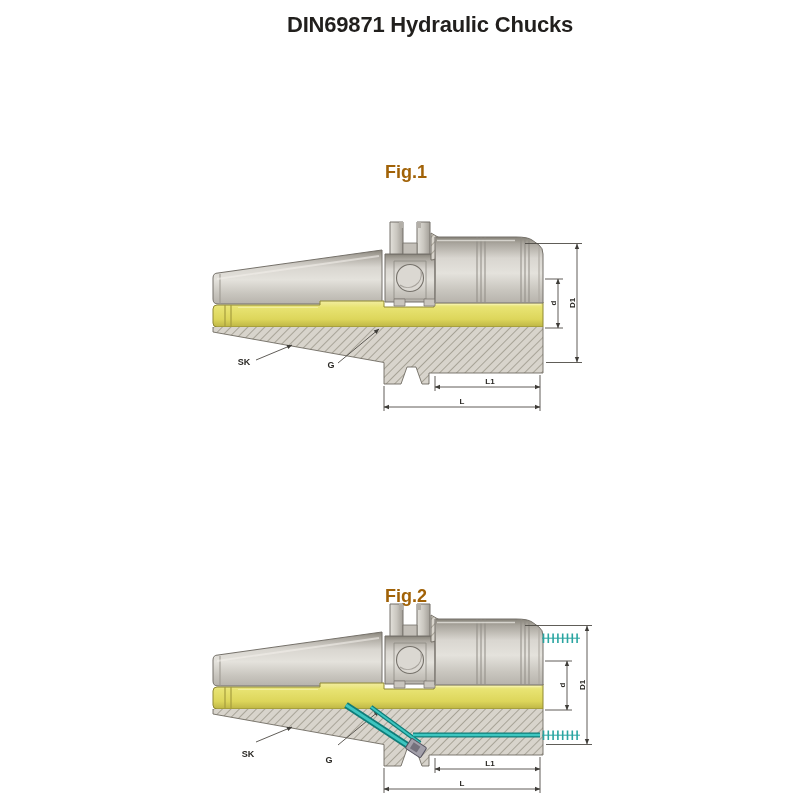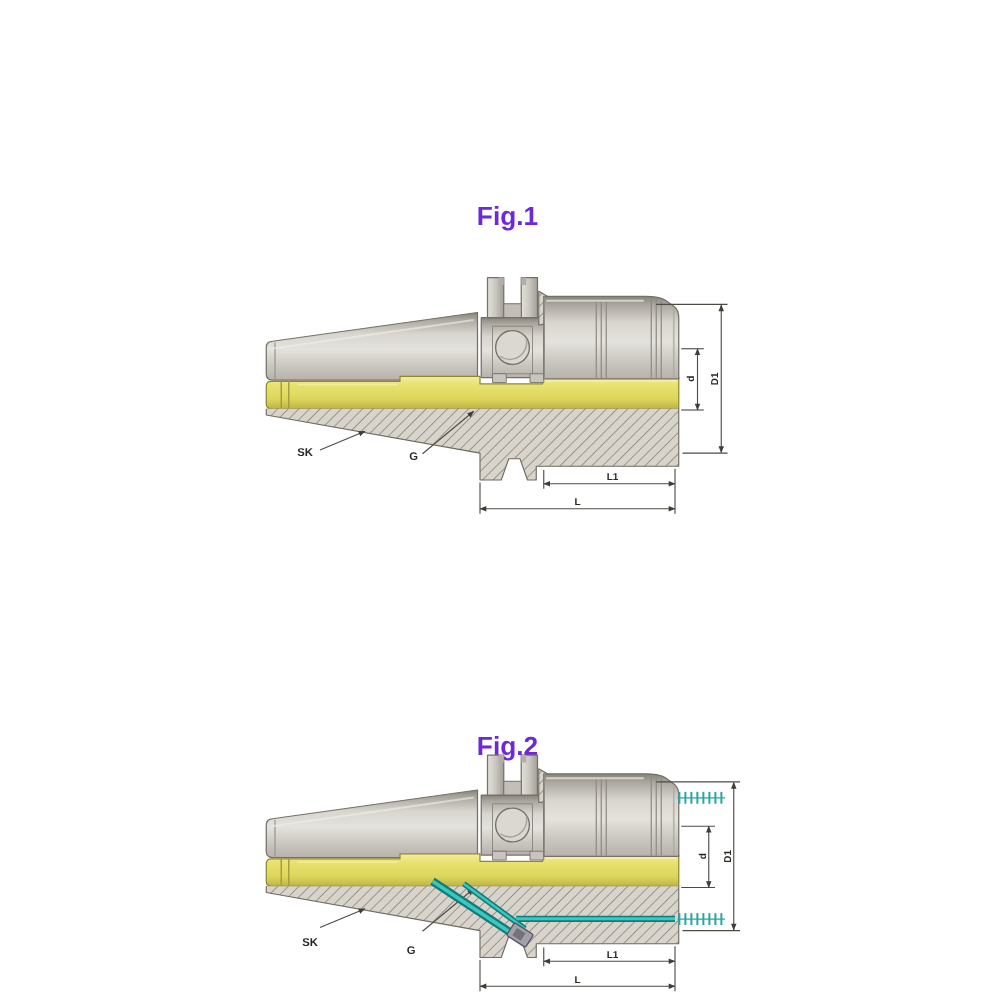--- a/index.html
+++ b/index.html
@@ -6,36 +6,37 @@
   .page{
     position:relative;width:800px;height:800px;background:#ffffff;overflow:hidden;
     font-family:"Liberation Sans",sans-serif;
   }
   .page-title{
     position:absolute;left:430px;top:12px;transform:translateX(-50%);
     font-size:22px;font-weight:600;letter-spacing:-0.2px;color:#211f1d;white-space:nowrap;
   }
   .fig-caption{
     position:absolute;transform:translateX(-50%);
-    font-size:21px;font-weight:600;color:#6d28d9;white-space:nowrap;
+    font-size:18px;font-weight:600;color:#a16207;white-space:nowrap;
   }
   #fig1-caption{left:406px;top:162px;}
   #fig2-caption{left:406px;top:559px;margin-top:27px;}
   .fig-svg{position:absolute;overflow:visible;}
   #fig1-svg{left:180px;top:199px;}
   #fig2-svg{left:180px;top:581px;}
   .svg-label{font-family:"Liberation Sans",sans-serif;font-weight:bold;fill:#2a2824;}
   .callout{font-size:9px;}
   .dim{font-size:8px;}
 </style>
 </head>
 <body>
 
 <div class="page">
 
+  <div class="page-title">DIN69871 Hydraulic Chucks</div>
 
   <div class="fig-caption" id="fig1-caption">Fig.1</div>
   <div class="fig-caption" id="fig2-caption">Fig.2</div>
 
   <svg id="fig1-svg" class="fig-svg" width="420" height="215" viewBox="0 0 420 215">
     <defs>
       <linearGradient id="gBody" x1="0" y1="0" x2="0" y2="1">
         <stop offset="0" stop-color="#878379"></stop>
         <stop offset="0.1" stop-color="#aaa69e"></stop>
         <stop offset="0.32" stop-color="#d9d6d0"></stop>

